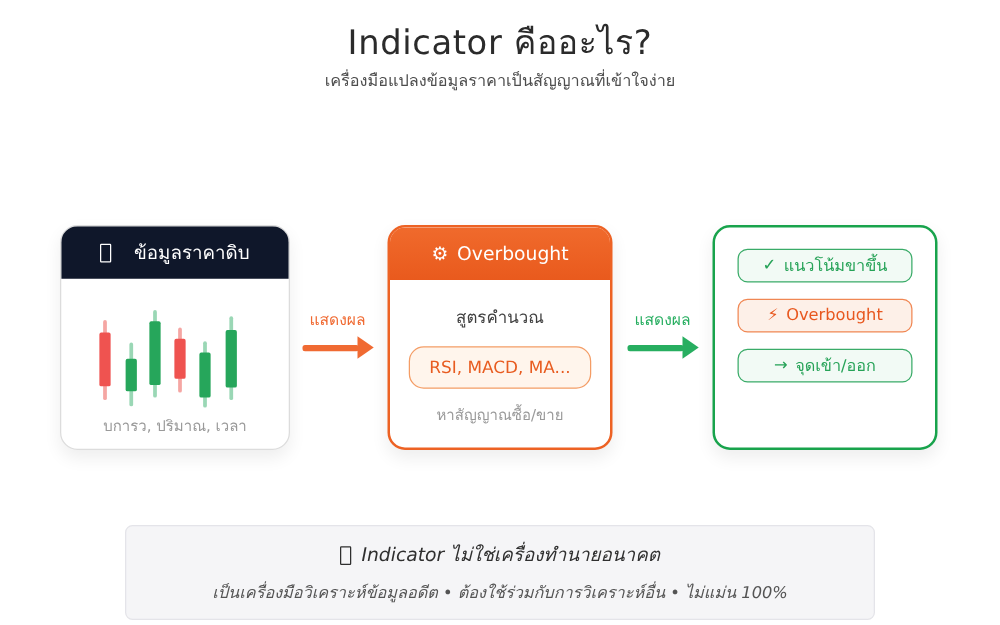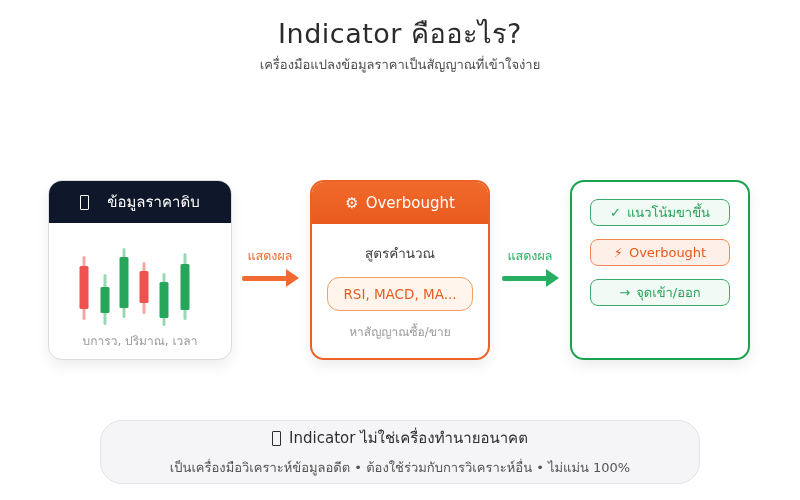--- a/index.html
+++ b/index.html
@@ -60,23 +60,23 @@
   .arrow-line::after { content:""; position:absolute; right:-12px; top:-7px; width:0; height:0;
     border-top:9px solid transparent; border-bottom:9px solid transparent; }
   .arrow-orange { left:237px; color:#f06a32; }
   .arrow-orange .arrow-line { background:#f06a32; }
   .arrow-orange .arrow-line::after { border-left:13px solid #f06a32; }
   .arrow-green { left:497px; color:#27ae60; }
   .arrow-green .arrow-line { background:#27ae60; }
   .arrow-green .arrow-line::after { border-left:13px solid #27ae60; }
 
   
-  .note { position:absolute; left:100px; top:420px; width:600px; height:64px;
-    background:#f5f5f7; border:1px solid #e4e4e9; border-radius:22px;
-    display:flex; flex-direction:column; align-items:center; justify-content:center; gap:7px; }
+  .note { position:absolute; left:100px; top:420px; width:600px; height:76px;
+    background:#f5f5f7; border:1px solid #e4e4e9; border-radius:6px;
+    display:flex; flex-direction:column; align-items:center; justify-content:center; gap:7px;font-style:italic; }
   .note-title { display:flex; align-items:center; gap:8px; font-size:15px; color:#2f2f2f; }
   .note-sub { font-size:13px; color:#545454; }
 </style>
 </head>
 <body>
 
 <div class="stage">
 
   <h1 class="page-title">Indicator คืออะไร?</h1>
   <p class="page-subtitle">เครื่องมือแปลงข้อมูลราคาเป็นสัญญาณที่เข้าใจง่าย</p>

